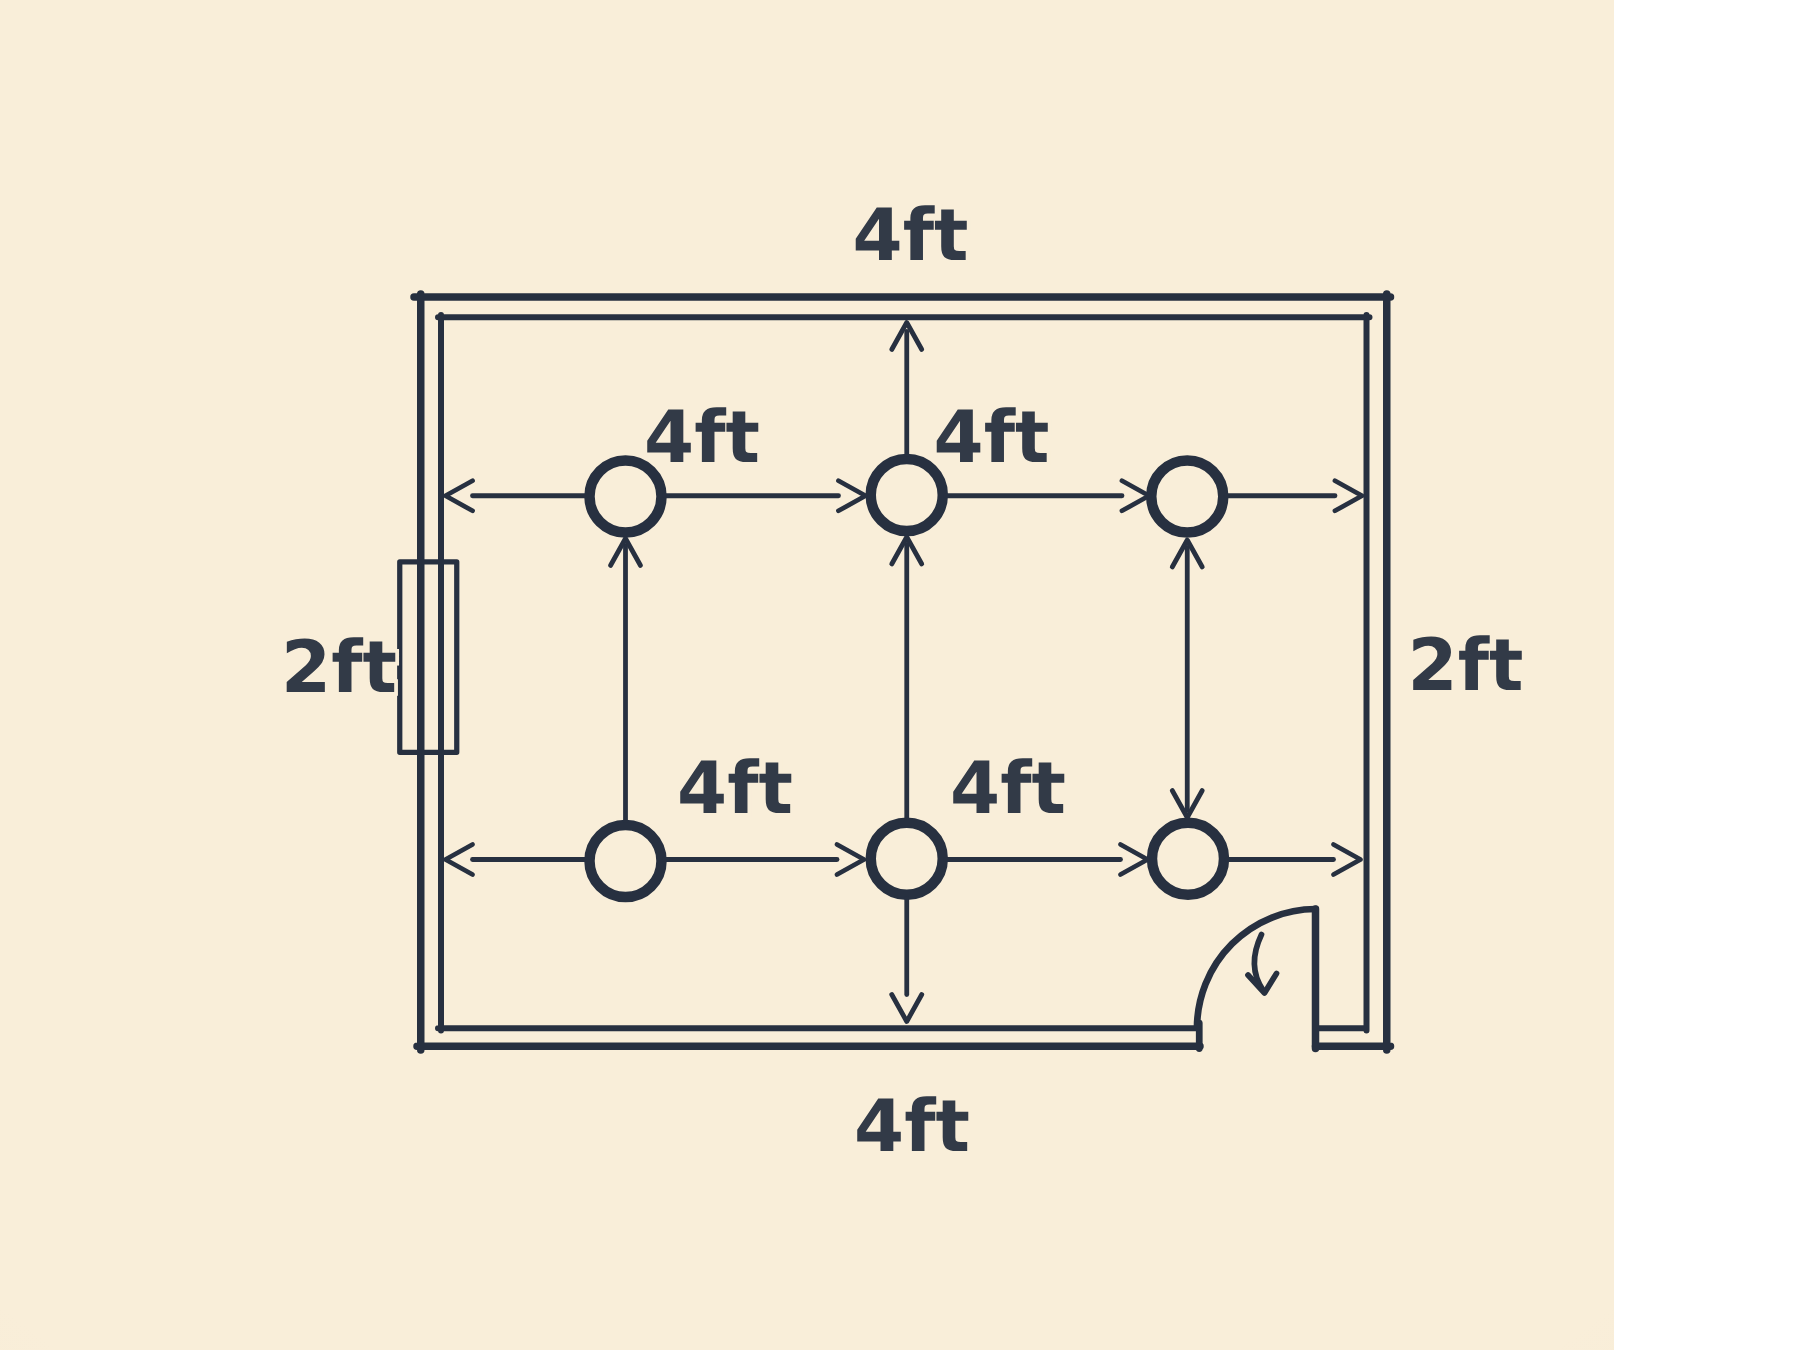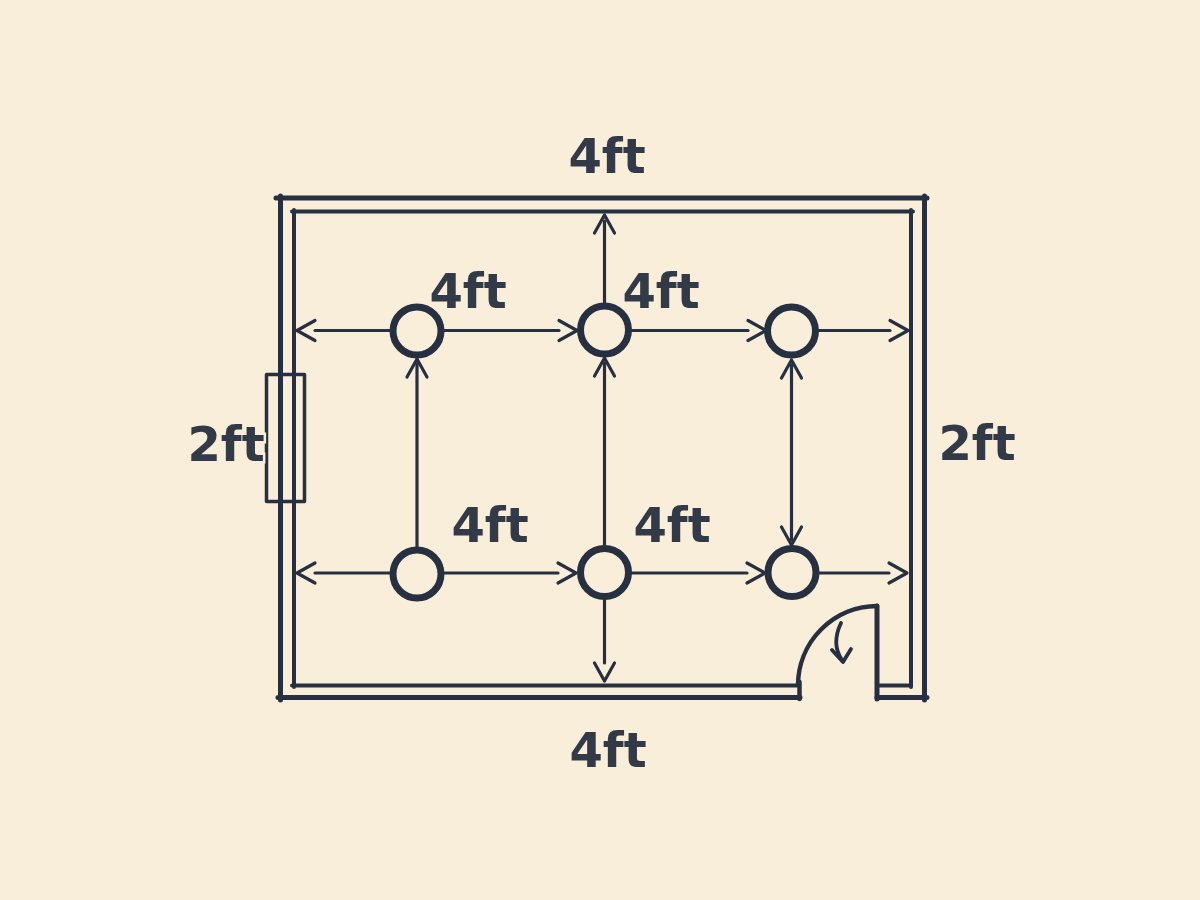--- a/index.html
+++ b/index.html
@@ -1,18 +1,18 @@
 <!DOCTYPE html>
 <html style="--bg: #f9eed9; --line: #273040; --text: #323a47;"><head>
 <meta charset="utf-8">
 <style>
   html, body { margin: 0; padding: 0; }
   .canvas {
     position: relative;
-    width: 1200px;
+    width: 1076px;
     height: 900px;
     background:
       radial-gradient(130% 130% at 50% 45%, rgba(255,255,255,0.0) 55%, rgba(226,204,168,0.25) 100%),
       var(--bg, #f9eed9);
     overflow: hidden;
   }
   svg.plan { position: absolute; left: 0; top: 0; }
   .stroke {
     stroke: var(--line, #273040);
     fill: none;

